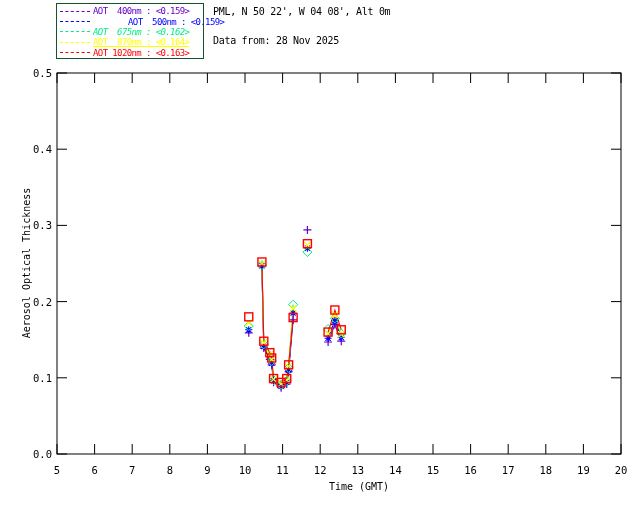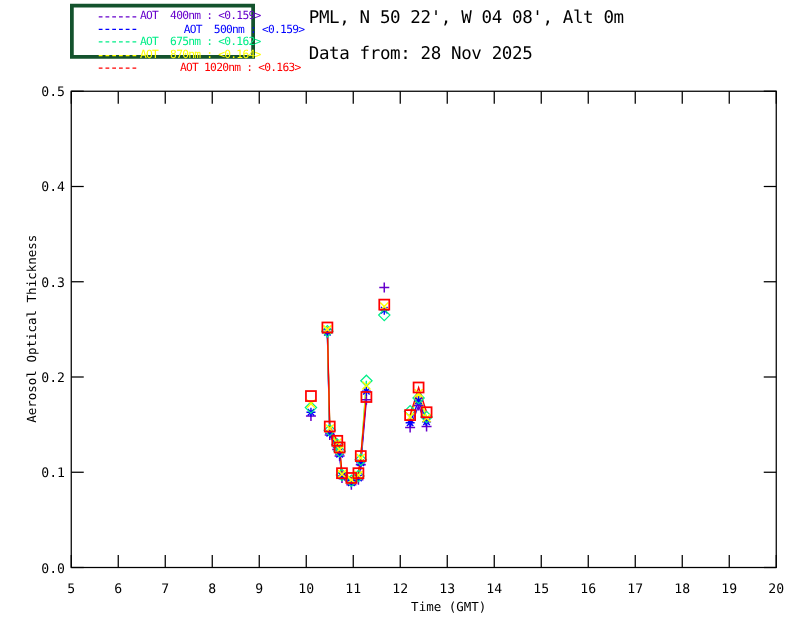--- a/index.html
+++ b/index.html
@@ -1,48 +1,48 @@
 <!DOCTYPE html>
 <html><head>
 <meta charset="utf-8">
 <style>
   html,body{margin:0;padding:0;background:#ffffff;}
   .screen{
     position:relative;width:640px;height:512px;background:#ffffff;
     font-family:"DejaVu Sans Mono","Liberation Mono",monospace;color:#000;
     overflow:hidden;
   }
-  .hdr{position:absolute;left:213px;font-size:14px;letter-spacing:-0.3px;white-space:pre;margin-left:34px;}
+  .hdr{position:absolute;left:213px;font-size:10px;letter-spacing:-0.3px;white-space:pre;}
   #hdr-line1{top:6px;}
   #hdr-line2{top:35px;}
   .legend{
-    position:absolute;left:56px;top:3px;width:148px;height:44px;
-    border:3px solid #14532d;box-sizing:border-box;padding:2px 0 0 20px;
+    position:absolute;left:56px;top:3px;width:148px;height:56px;
+    border:1px solid #14532d;box-sizing:border-box;padding:2px 0 0 3px;
     background:#fff;
   }
   .lrow{display:flex;align-items:center;height:10.4px;font-size:9px;
     letter-spacing:-0.6px;white-space:pre;}
   .ldash{width:30px;height:0;border-top:1px dashed;margin-right:3px;flex:0 0 auto;}
   .xlabel{position:absolute;left:339px;top:481px;transform:translateX(-50%);
     font-size:10px;white-space:nowrap;margin-left:20px;}
   .ylabel{position:absolute;left:26px;top:263px;
     transform:translate(-50%,-50%) rotate(-90deg);font-size:10px;white-space:nowrap;}
   svg{position:absolute;left:0;top:0;}
 </style>
 </head>
 <body>
 
 <div class="screen">
 
   <div class="legend" id="legend">
       <div class="lrow"><span class="ldash" style="border-top-color: rgb(102, 0, 204);"></span><span style="color: rgb(102, 0, 204);">AOT  400nm : &lt;0.159&gt;</span></div>
       <div class="lrow"><span class="ldash" style="border-top-color: rgb(0, 0, 255);"></span><span style="color: rgb(0, 0, 255); margin-left: 35px;">AOT  500nm : &lt;0.159&gt;</span></div>
-      <div class="lrow"><span class="ldash" style="border-top-color: rgb(0, 238, 136);"></span><span style="color: rgb(0, 238, 136);">AOT  675nm : &lt;0.162&gt;</span></div>
-      <div class="lrow"><span class="ldash" style="border-top-color: rgb(255, 255, 0);"></span><span style="color: rgb(255, 255, 0);">AOT  870nm : &lt;0.164&gt;</span></div>
-      <div class="lrow"><span class="ldash" style="border-top-color: rgb(255, 0, 0);"></span><span style="color: rgb(255, 0, 0); margin-left: 32px;">AOT 1020nm : &lt;0.163&gt;</span></div>
+      <div class="lrow"><span class="ldash" style="border-top-color: rgb(0, 238, 136);"></span><span style="color: rgb(0, 238, 136); font-style: italic;">AOT  675nm : &lt;0.162&gt;</span></div>
+      <div class="lrow"><span class="ldash" style="border-top-color: rgb(255, 255, 0);"></span><span style="color: rgb(255, 255, 0); text-decoration: underline;">AOT  870nm : &lt;0.164&gt;</span></div>
+      <div class="lrow"><span class="ldash" style="border-top-color: rgb(255, 0, 0);"></span><span style="color: rgb(255, 0, 0);">AOT 1020nm : &lt;0.163&gt;</span></div>
     </div>
 
   <div class="hdr" id="hdr-line1">PML, N 50 22', W 04 08', Alt 0m</div>
   <div class="hdr" id="hdr-line2">Data from: 28 Nov 2025</div>
 
   <svg id="plot-svg" width="640" height="512" viewBox="0 0 640 512">
       <g stroke="#000000" fill="none" stroke-width="1">
         <rect x="57" y="73" width="564" height="381"></rect>
         <line x1="57" y1="454" x2="57" y2="444"></line>
         <line x1="57" y1="73" x2="57" y2="83"></line>

